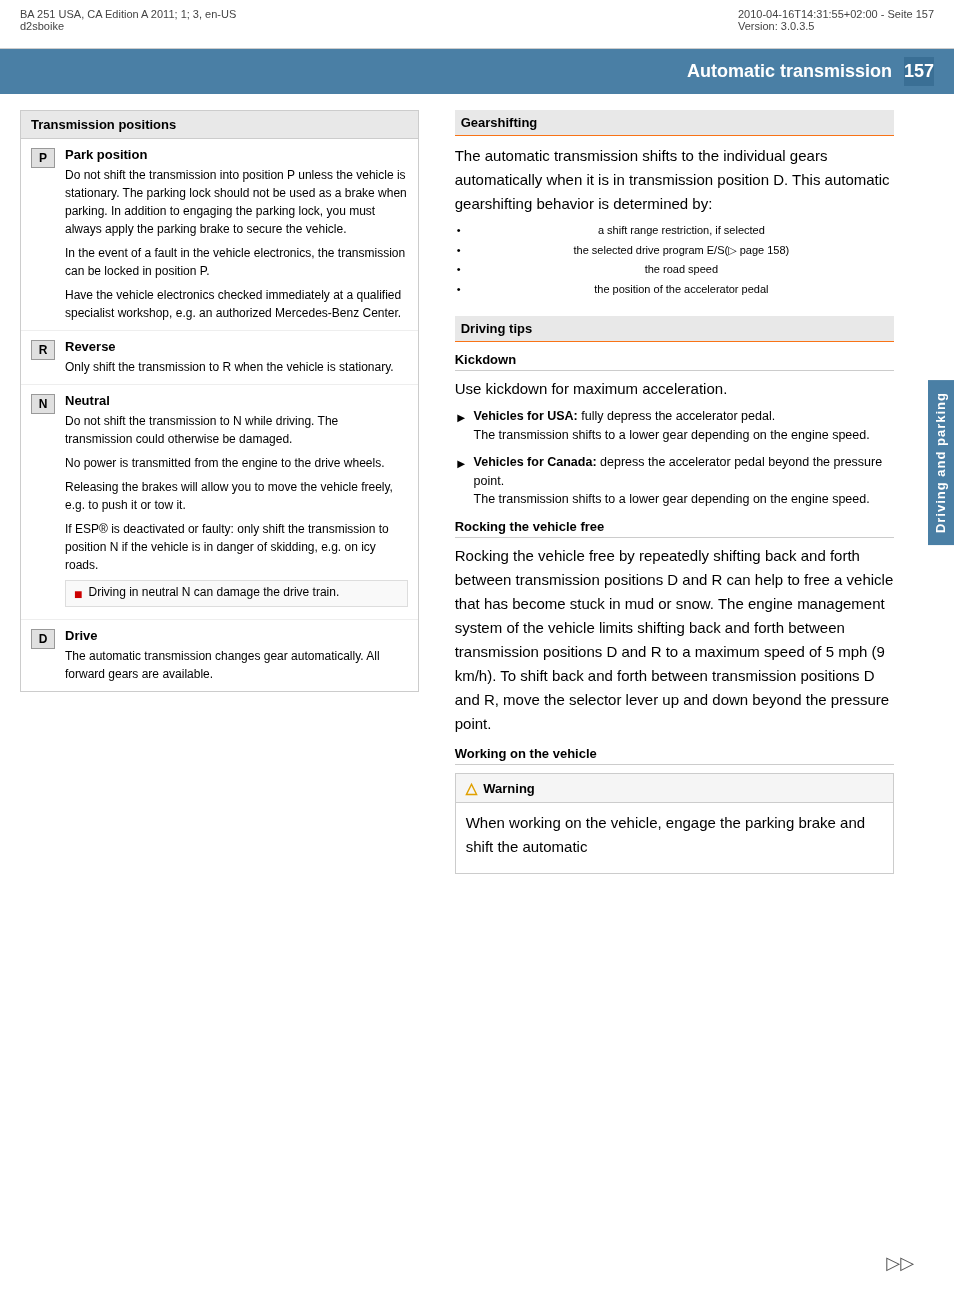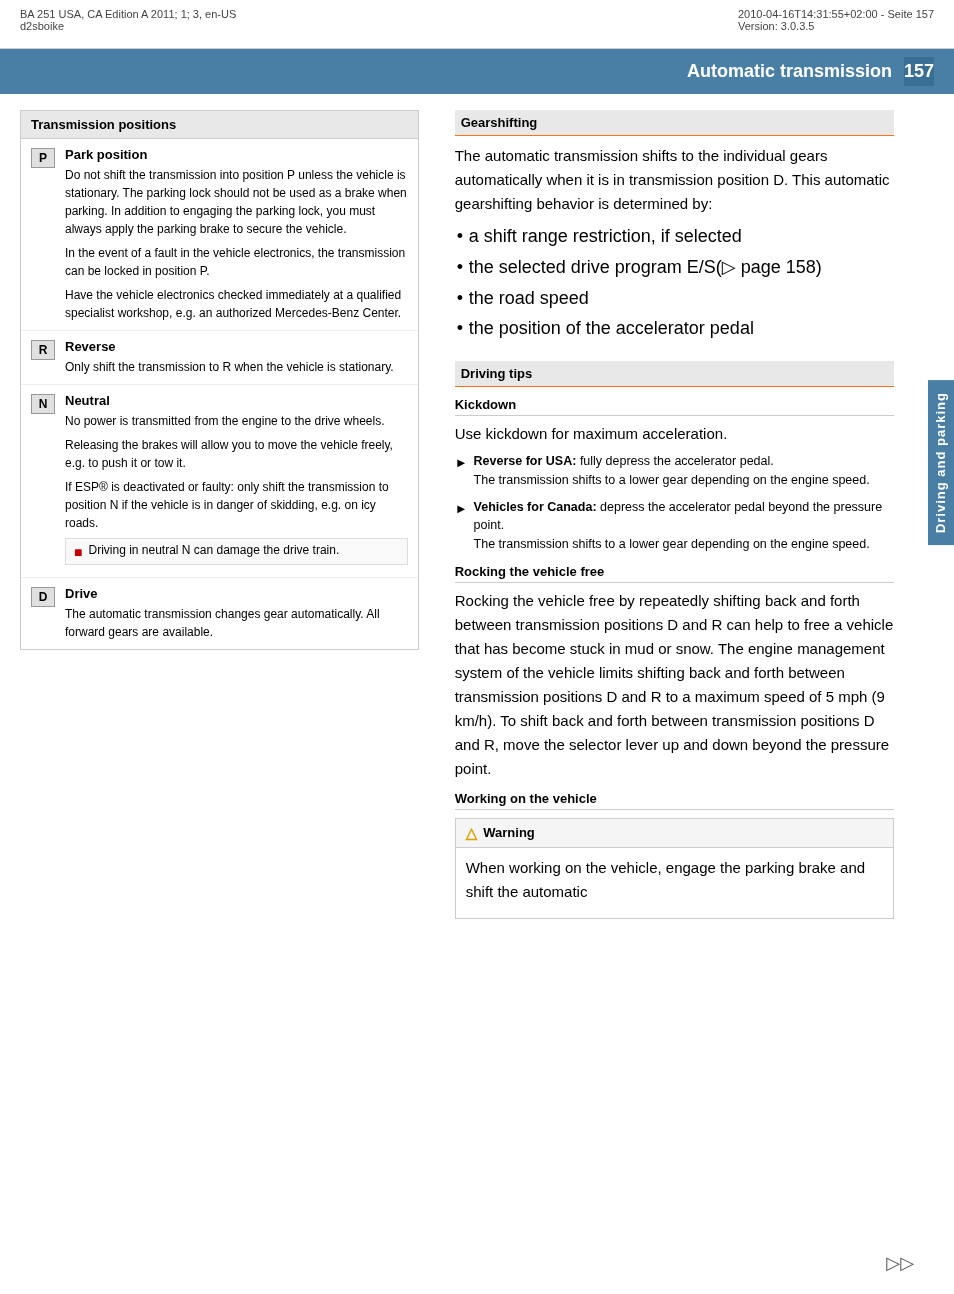--- a/index.html
+++ b/index.html
@@ -168,25 +168,26 @@
       line-height: 1.6;
       margin-bottom: 6px;
     }
 
     .bullet-list {
       list-style: none;
       padding-left: 0;
       margin-bottom: 10px;
     }
     .bullet-list li {
-      font-size: 18px;
+      font-size: 11px;
       line-height: 1.6;
       padding-left: 14px;
       position: relative;
       margin-bottom: 2px;
+      text-align: center;
     }
     .bullet-list li::before {
       content: "•";
       position: absolute;
       left: 2px;
     }
 
     .subsection-title {
       font-size: 13px;
       font-weight: bold;
@@ -286,20 +287,21 @@
         <div class="trans-content">
           <div class="pos-title">Reverse</div>
           <p>Only shift the transmission to R when the vehicle is stationary.</p>
         </div>
       </div>
 
       <div class="trans-row">
         <div class="pos-badge">N</div>
         <div class="trans-content">
           <div class="pos-title">Neutral</div>
+          <p>Do not shift the transmission to N while driving. The transmission could otherwise be damaged.</p>
           <p>No power is transmitted from the engine to the drive wheels.</p>
           <p>Releasing the brakes will allow you to move the vehicle freely, e.g. to push it or tow it.</p>
           <p>If ESP® is deactivated or faulty: only shift the transmission to position N if the vehicle is in danger of skidding, e.g. on icy roads.</p>
           <div class="inline-warning">
             <span class="warn-icon">■</span>
             <span>Driving in neutral N can damage the drive train.</span>
           </div>
         </div>
       </div>
 
@@ -329,21 +331,21 @@
 
     <div class="section-block">
       <div class="section-title">Driving tips</div>
 
       <div class="subsection-title">Kickdown</div>
       <p>Use kickdown for maximum acceleration.</p>
 
       <div class="arrow-item">
         <span class="arrow-icon">►</span>
         <span>
-          <strong>Reverse for USA:</strong>
+          <strong>Vehicles for USA:</strong>
           <span> fully depress the accelerator pedal.<br>The transmission shifts to a lower gear depending on the engine speed.</span>
         </span>
       </div>
 
       <div class="arrow-item">
         <span class="arrow-icon">►</span>
         <span>
           <strong>Vehicles for Canada:</strong>
           <span> depress the accelerator pedal beyond the pressure point.<br>The transmission shifts to a lower gear depending on the engine speed.</span>
         </span>

